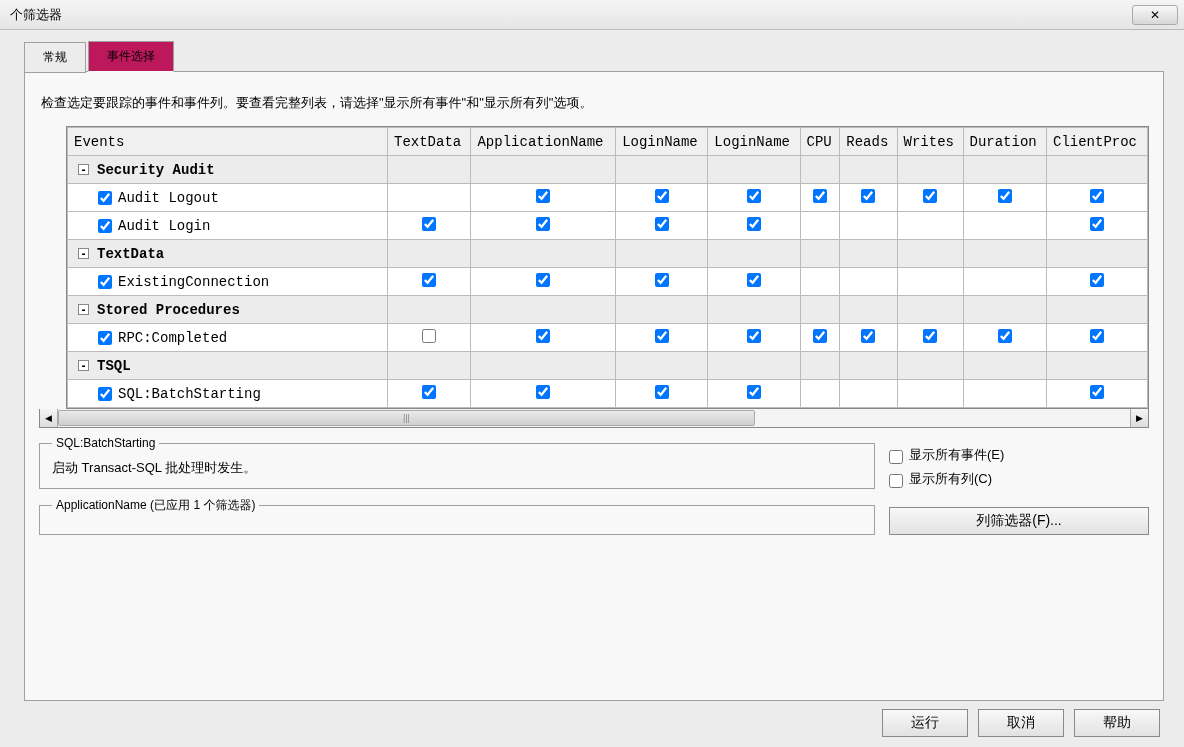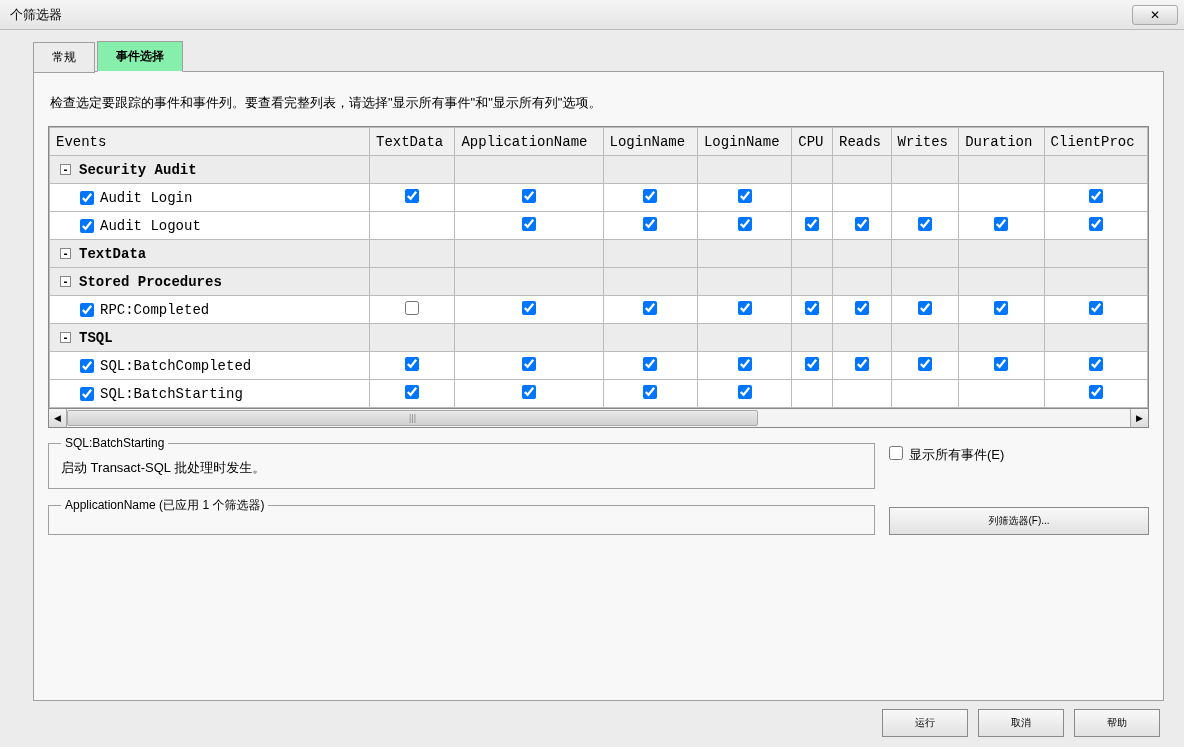--- a/index.html
+++ b/index.html
@@ -1,49 +1,49 @@
 <!DOCTYPE html>
 <html><head>
 <meta charset="utf-8">
 <style>
 * { box-sizing: border-box; }
 html, body { margin: 0; padding: 0; font-family: "Microsoft YaHei", "SimSun", Tahoma, sans-serif; font-size: 12px; background: #ececec; overflow: hidden; }
 .window { width: 1184px; height: 747px; background: #ececec; display: flex; flex-direction: column; }
 .titlebar { height: 30px; background: linear-gradient(#f5f5f5, #e5e5e5); display: flex; align-items: center; border-bottom: 1px solid #bbb; padding: 0 6px 0 10px; font-size: 13px; }
 .titlebar .title { flex: 1; }
 .titlebar .close { width: 46px; height: 20px; display: flex; align-items: center; justify-content: center; border: 1px solid #aaa; border-radius: 3px; background: linear-gradient(#f8f8f8, #d8d8d8); font-family: Arial, sans-serif; font-size: 12px; cursor: default; }
-.content { flex: 1; padding: 10px 20px 10px 33px; display: flex; flex-direction: column; }
+.content { flex: 1; padding: 10px 20px 10px 24px; display: flex; flex-direction: column; }
 .tabs { display: flex; align-items: flex-end; height: 32px; }
 .tab { padding: 6px 18px; border: 1px solid #a0a0a0; background: #f4f4f4; margin-right: 2px; cursor: default; position: relative; }
 .tab.inactive { background: #ececec; border-bottom: 1px solid #a0a0a0; top: 1px; }
-.tab.active { background: #86efac; border-bottom: 1px solid #f8f8f8; z-index: 2; font-weight: bold; }
+.tab.active { background: #be185d; border-bottom: 1px solid #f8f8f8; z-index: 2; }
 .tabpage { border: 1px solid #a0a0a0; background: #f8f8f8; flex: 1; padding: 14px 14px 10px 14px; display: flex; flex-direction: column; margin-top: -1px; }
 .hint { margin: 8px 0 14px 2px; font-size: 13px; }
-.table-wrap { border: 1px solid #888; background: #fff; flex: 0 0 auto; }
+.table-wrap { border: 1px solid #888; background: #fff; flex: 0 0 auto; margin-left: 27px; }
 table.events { border-collapse: collapse; width: 100%; font-family: "Courier New", SimSun, monospace; font-size: 14px; }
 table.events th, table.events td { border: 1px solid #bbb; text-align: left; padding: 4px 6px; height: 28px; }
 table.events th { background: #f0f0f0; font-weight: normal; }
 table.events th:first-child { width: 320px; }
 table.events td.chk { text-align: center; }
 .grp-row td { background: #ececec; font-weight: bold; }
 .ev-name { display: flex; align-items: center; gap: 6px; padding-left: 24px; }
 .grp-name { display: flex; align-items: center; gap: 8px; padding-left: 4px; font-weight: bold; }
 .toggle { width: 11px; height: 11px; border: 1px solid #888; display: inline-flex; align-items: center; justify-content: center; font-size: 10px; line-height: 10px; background: #fff; font-family: monospace; cursor: default; }
 .scrollbar-h { display: flex; align-items: stretch; background: #eee; border: 1px solid #888; border-top: none; height: 19px; }
 .sb-btn { width: 18px; background: linear-gradient(#f5f5f5, #dcdcdc); border-right: 1px solid #aaa; display: flex; align-items: center; justify-content: center; font-size: 9px; cursor: default; }
 .sb-btn.right { border-right: none; border-left: 1px solid #aaa; }
 .sb-track { flex: 1; background: #f4f4f4; position: relative; }
 .sb-thumb { position: absolute; left: 0; top: 1px; bottom: 1px; width: 65%; background: linear-gradient(#eaeaea, #cfcfcf); border: 1px solid #aaa; border-radius: 2px; display: flex; align-items: center; justify-content: center; font-size: 9px; color: #888; cursor: default; }
 fieldset { border: 1px solid #a0a0a0; margin: 8px 0 0 0; padding: 8px 12px 10px 12px; }
 legend { padding: 0 4px; font-size: 12px; }
 .twocol { display: flex; gap: 14px; align-items: stretch; }
 .twocol > fieldset { flex: 1; }
 .sidecol { width: 260px; display: flex; flex-direction: column; gap: 6px; padding-top: 18px; }
-.checkline { display: flex; align-items: flex-start; gap: 6px; font-size: 13px; }
-.btn { height: 28px; border: 1px solid #8a8a8a; background: linear-gradient(#f8f8f8, #e2e2e2); padding: 0 12px; font-size: 10px; cursor: default; display: flex; align-items: center; justify-content: center; }
+.checkline { display: flex; align-items: flex-end; gap: 6px; font-size: 13px; }
+.btn { height: 28px; border: 1px solid #8a8a8a; background: linear-gradient(#f8f8f8, #e2e2e2); padding: 0 12px; font-size: 14px; cursor: default; display: flex; align-items: center; justify-content: center; }
 .footer { display: flex; justify-content: flex-end; gap: 10px; padding: 8px 4px 0 0; }
 .footer .btn { width: 86px; }
 input[type=checkbox] { width: 14px; height: 14px; margin: 0; }
 .desc { font-size: 13px; line-height: 1.5; }
 </style>
 </head>
 <body>
 
 <div class="window">
 
@@ -94,67 +94,84 @@
                 <td></td>
                 <td></td>
                 <td></td>
                 <td></td>
                 <td></td>
               </tr>
               <tr>
                 <td>
                   <span class="ev-name">
                     <input type="checkbox" checked="" style="">
+                    <span>Audit Logout</span>
+                  </span>
+                </td>
+                <td class="chk"></td>
+                <td class="chk"><input type="checkbox" checked="" style=""></td>
+                <td class="chk"><input type="checkbox" checked="" style=""></td>
+                <td class="chk"><input type="checkbox" checked="" style=""></td>
+                <td class="chk"><input type="checkbox" checked="" style=""></td>
+                <td class="chk"><input type="checkbox" checked="" style=""></td>
+                <td class="chk"><input type="checkbox" checked="" style=""></td>
+                <td class="chk"><input type="checkbox" checked="" style=""></td>
+                <td class="chk"><input type="checkbox" checked="" style=""></td>
+              </tr>
+              <tr>
+                <td>
+                  <span class="ev-name">
+                    <input type="checkbox" checked="" style="">
                     <span>Audit Login</span>
                   </span>
                 </td>
                 <td class="chk"><input type="checkbox" checked="" style=""></td>
                 <td class="chk"><input type="checkbox" checked="" style=""></td>
                 <td class="chk"><input type="checkbox" checked="" style=""></td>
                 <td class="chk"><input type="checkbox" checked="" style=""></td>
                 <td class="chk"></td>
                 <td class="chk"></td>
                 <td class="chk"></td>
                 <td class="chk"></td>
                 <td class="chk"><input type="checkbox" checked="" style=""></td>
               </tr>
-              <tr>
-                <td>
-                  <span class="ev-name">
-                    <input type="checkbox" checked="" style="">
-                    <span>Audit Logout</span>
-                  </span>
-                </td>
-                <td class="chk"></td>
-                <td class="chk"><input type="checkbox" checked="" style=""></td>
-                <td class="chk"><input type="checkbox" checked="" style=""></td>
-                <td class="chk"><input type="checkbox" checked="" style=""></td>
-                <td class="chk"><input type="checkbox" checked="" style=""></td>
-                <td class="chk"><input type="checkbox" checked="" style=""></td>
-                <td class="chk"><input type="checkbox" checked="" style=""></td>
-                <td class="chk"><input type="checkbox" checked="" style=""></td>
-                <td class="chk"><input type="checkbox" checked="" style=""></td>
-              </tr>
               <tr class="grp-row">
                 <td>
                   <span class="grp-name">
                     <span class="toggle">-</span>
                     <span>TextData</span>
                   </span>
                 </td>
                 <td></td>
                 <td></td>
                 <td></td>
                 <td></td>
                 <td></td>
                 <td></td>
                 <td></td>
                 <td></td>
                 <td></td>
               </tr>
+              <tr>
+                <td>
+                  <span class="ev-name">
+                    <input type="checkbox" checked="" style="">
+                    <span>ExistingConnection</span>
+                  </span>
+                </td>
+                <td class="chk"><input type="checkbox" checked="" style=""></td>
+                <td class="chk"><input type="checkbox" checked="" style=""></td>
+                <td class="chk"><input type="checkbox" checked="" style=""></td>
+                <td class="chk"><input type="checkbox" checked="" style=""></td>
+                <td class="chk"></td>
+                <td class="chk"></td>
+                <td class="chk"></td>
+                <td class="chk"></td>
+                <td class="chk"><input type="checkbox" checked="" style=""></td>
+              </tr>
               <tr class="grp-row">
                 <td>
                   <span class="grp-name">
                     <span class="toggle">-</span>
                     <span>Stored Procedures</span>
                   </span>
                 </td>
                 <td></td>
                 <td></td>
                 <td></td>
@@ -191,37 +208,20 @@
                 </td>
                 <td></td>
                 <td></td>
                 <td></td>
                 <td></td>
                 <td></td>
                 <td></td>
                 <td></td>
                 <td></td>
                 <td></td>
-              </tr>
-              <tr>
-                <td>
-                  <span class="ev-name">
-                    <input type="checkbox" checked="" style="">
-                    <span>SQL:BatchCompleted</span>
-                  </span>
-                </td>
-                <td class="chk"><input type="checkbox" checked="" style=""></td>
-                <td class="chk"><input type="checkbox" checked="" style=""></td>
-                <td class="chk"><input type="checkbox" checked="" style=""></td>
-                <td class="chk"><input type="checkbox" checked="" style=""></td>
-                <td class="chk"><input type="checkbox" checked="" style=""></td>
-                <td class="chk"><input type="checkbox" checked="" style=""></td>
-                <td class="chk"><input type="checkbox" checked="" style=""></td>
-                <td class="chk"><input type="checkbox" checked="" style=""></td>
-                <td class="chk"><input type="checkbox" checked="" style=""></td>
               </tr>
               <tr>
                 <td>
                   <span class="ev-name">
                     <input type="checkbox" checked="" style="">
                     <span>SQL:BatchStarting</span>
                   </span>
                 </td>
                 <td class="chk"><input type="checkbox" checked="" style=""></td>
                 <td class="chk"><input type="checkbox" checked="" style=""></td>
@@ -247,20 +247,24 @@
       <div class="twocol">
         <fieldset>
           <legend>SQL:BatchStarting</legend>
           <div class="desc">启动 Transact-SQL 批处理时发生。</div>
         </fieldset>
         <div class="sidecol">
           <label class="checkline">
             <input type="checkbox" id="cb-ev" style="">
             <span>显示所有事件(E)</span>
           </label>
+          <label class="checkline">
+            <input type="checkbox" id="cb-col" style="">
+            <span>显示所有列(C)</span>
+          </label>
         </div>
       </div>
 
       <div class="twocol">
         <fieldset>
           <legend>ApplicationName (已应用 1 个筛选器)</legend>
         </fieldset>
         <div class="sidecol">
           <div class="btn">列筛选器(F)...</div>
         </div>

